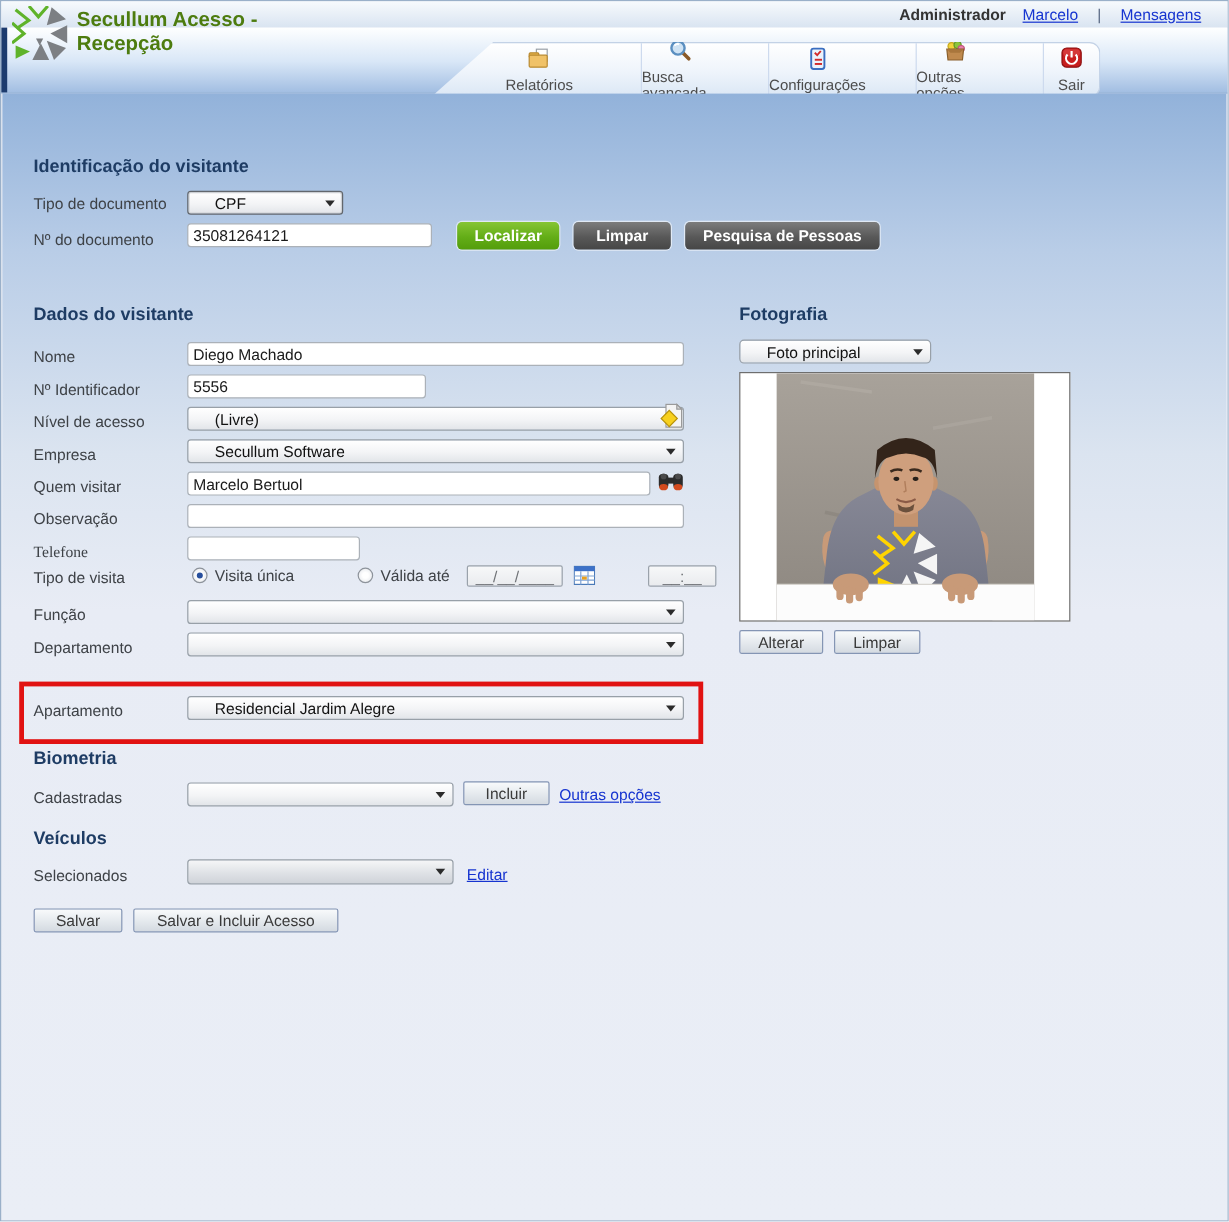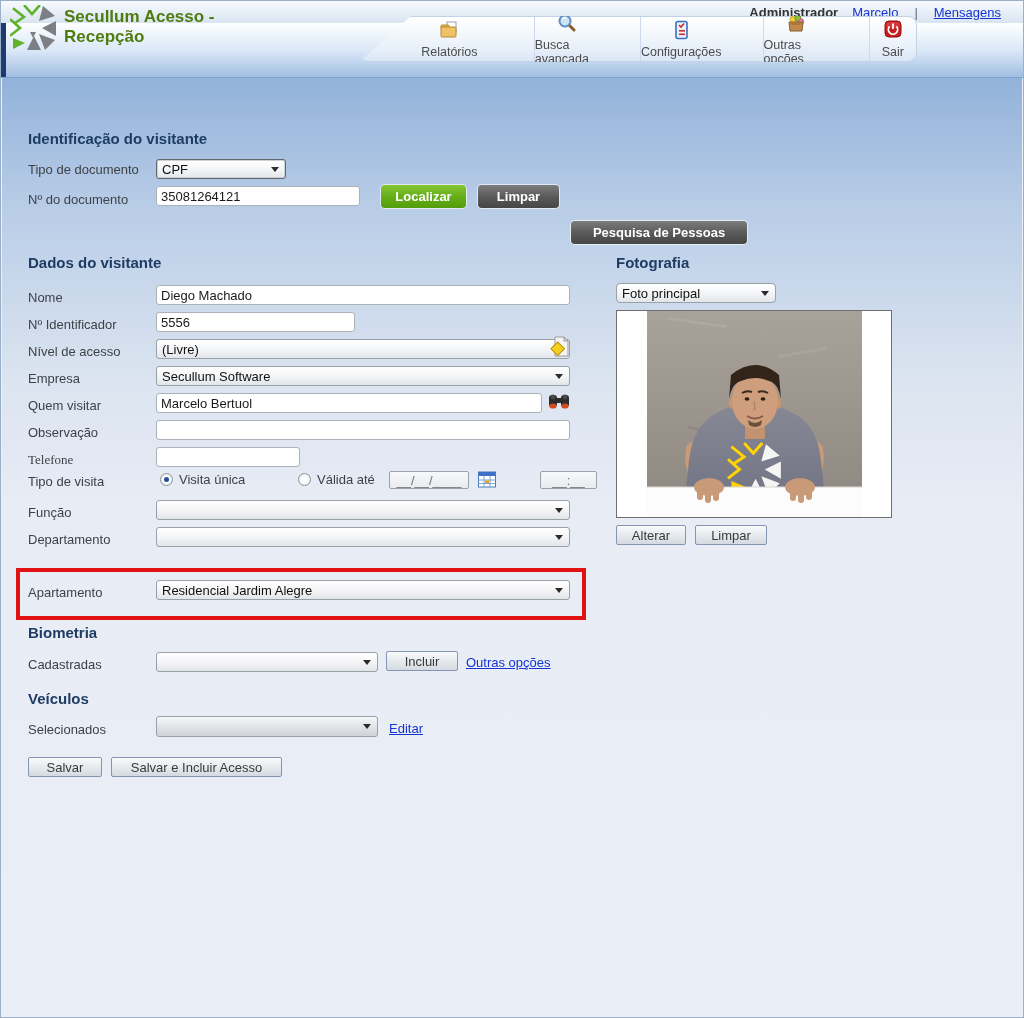--- a/index.html
+++ b/index.html
@@ -15,21 +15,21 @@
   .lnk{color:#1634d0;text-decoration:underline;font-size:13px;cursor:pointer;}
   .topbar .sep{color:#5a6a85;margin:0 16px;}
   
   .band{position:absolute;top:22px;left:0;right:0;height:54px;
         background:linear-gradient(#feffff,#d9e7f7 52%,#a2bee2);
         border-bottom:1px solid #7fa3cf;}
   .band-edge{position:absolute;left:0;top:0;width:5px;height:100%;background:#1c3b6e;}
   .logo{position:absolute;left:9px;top:4px;}
   .title{position:absolute;left:63px;top:6px;font-size:17px;line-height:20px;
          font-weight:bold;color:#4d7c0f;}
-  .nav{position:absolute;top:15px;left:358px;width:558px;height:46px;
+  .nav{position:absolute;top:34px;left:358px;width:558px;height:46px;
        background:linear-gradient(#ffffff,#eef4fb 55%,#dbe7f5);
        border:1px solid #c3d2e6;border-radius:9px;
        clip-path:polygon(52px 0,100% 0,100% 100%,0 100%);
        display:flex;box-sizing:border-box;gap:41px;}
   .navbtn{display:flex;flex-direction:column;align-items:center;justify-content:center;
           gap:2px;font-size:12.5px;color:#4c4c4c;cursor:pointer;
           border-left:1px solid #cddaee;flex:1;}
   .navbtn:first-child{border-left:none;padding-left:46px;flex:1.35;}
   .navbtn:last-child{flex:.72;}
   
@@ -37,21 +37,21 @@
            background:linear-gradient(180deg,#92b2da 0%,#b9cde7 14%,#dbe4f0 32%,
                       #e8ecf5 46%,#eaeef6 100%);}
   .h{position:absolute;left:27px;font-size:15px;font-weight:bold;color:#1e3c64;}
   .lbl{position:absolute;left:27px;font-size:13px;color:#3e4247;}
   .inp{position:absolute;height:20px;box-sizing:border-box;border:1px solid #abb1b8;
        border-radius:3px;background:#fff;font-family:inherit;font-size:13px;
        color:#1a1a1a;padding:0 4px;}
   .sel{position:absolute;height:20px;box-sizing:border-box;border:1px solid #98a0a8;
        border-radius:3px;background:linear-gradient(#ffffff,#f3f4f6 55%,#e2e5e9);
        font-size:13px;color:#111;display:flex;align-items:center;
-       padding:0 20px 0 5px;cursor:pointer;}
+       padding:0 20px 0 22px;cursor:pointer;}
   .sel .txt{overflow:hidden;white-space:nowrap;}
   .arr{position:absolute;right:6px;top:7px;width:0;height:0;
        border:4px solid transparent;border-top:5px solid #2b2b2b;}
   .sel.strong{border:1px solid #62676d;box-shadow:inset 0 0 0 1px #cdd0d4;}
   .abtn{position:absolute;height:23px;border-radius:4px;color:#fff;font-weight:bold;
         font-size:13px;display:flex;align-items:center;justify-content:center;
         cursor:pointer;box-shadow:0 0 0 1px rgba(255,255,255,.6);}
   .abtn.green{background:linear-gradient(#86c534,#63ad17 55%,#539d0b);}
   .abtn.dark{background:linear-gradient(#7c7c7c,#585858 55%,#464646);}
   .wbtn{position:absolute;height:20px;box-sizing:border-box;border:1px solid #8495b4;
@@ -172,21 +172,21 @@
   <div class="h" style="top:129px;">Identificação do visitante</div>
   <div class="lbl" style="top:161px;">Tipo de documento</div>
   <div class="sel strong" style="left:155px;top:158px;width:130px;">
     <span class="txt">CPF</span>
     <span class="arr"></span>
   </div>
   <div class="lbl" style="top:191px;">Nº do documento</div>
   <input class="inp" style="left: 155px; top: 185px; width: 204px;" value="35081264121">
   <div class="abtn green" style="left:380px;top:184px;width:85px;">Localizar</div>
   <div class="abtn dark" style="left:477px;top:184px;width:81px;">Limpar</div>
-  <div class="abtn dark" style="left:570px;top:184px;width:176px;margin-top:36px;">Pesquisa de Pessoas</div>
+  <div class="abtn dark" style="left:570px;top:184px;width:162px;">Pesquisa de Pessoas</div>
 
   <div class="h" style="top:253px;">Dados do visitante</div>
 
   <div class="lbl" style="top:289px;">Nome</div>
   <input class="inp" style="left: 155px; top: 284px; width: 414px;" value="Diego Machado">
 
   <div class="lbl" style="top:316px;">Nº Identificador</div>
   <input class="inp" style="left: 155px; top: 311px; width: 199px;" value="5556">
 
   <div class="lbl" style="top:343px;">Nível de acesso</div>

